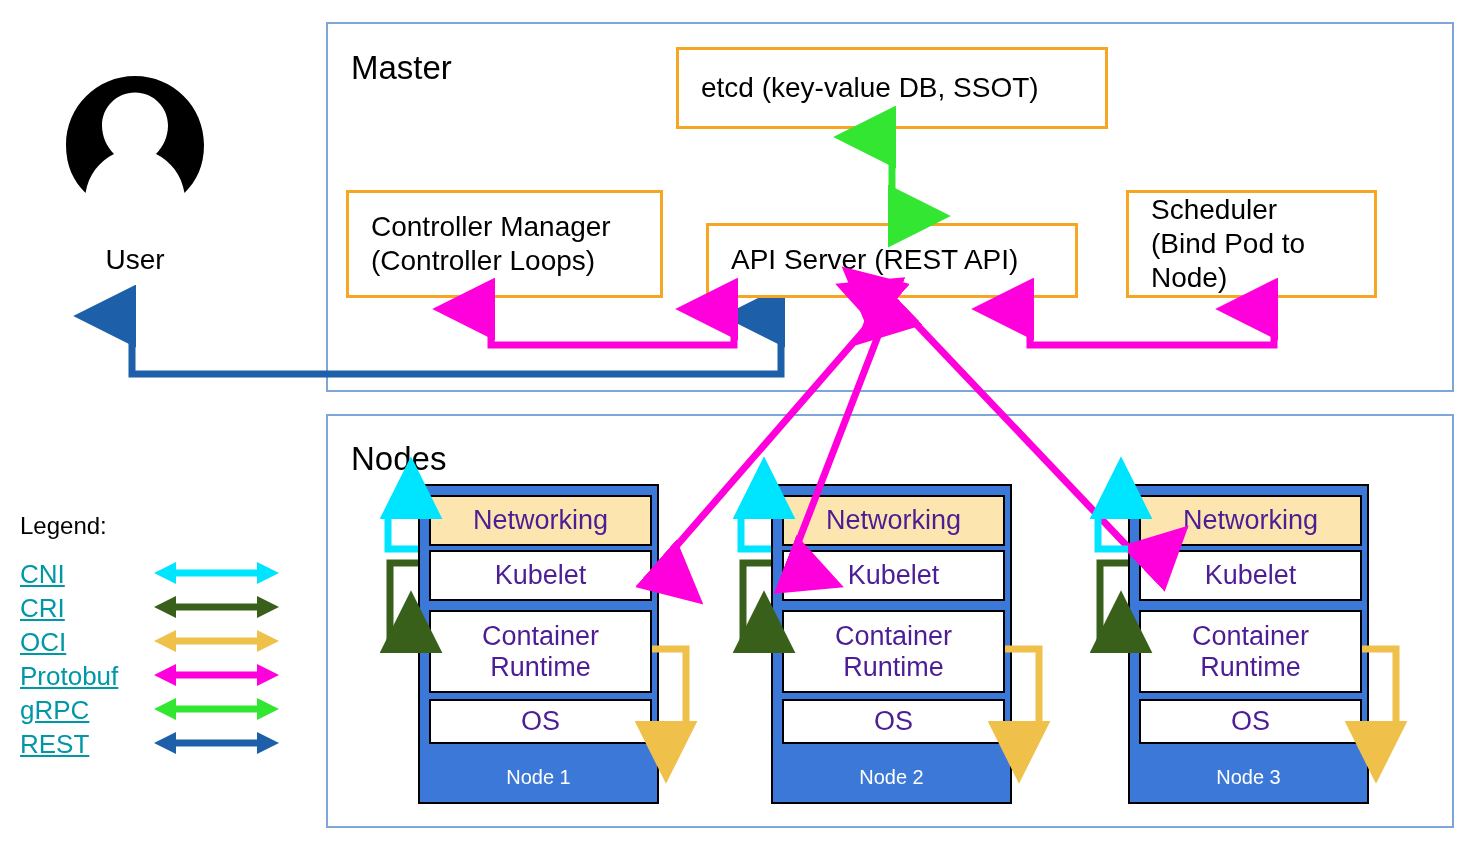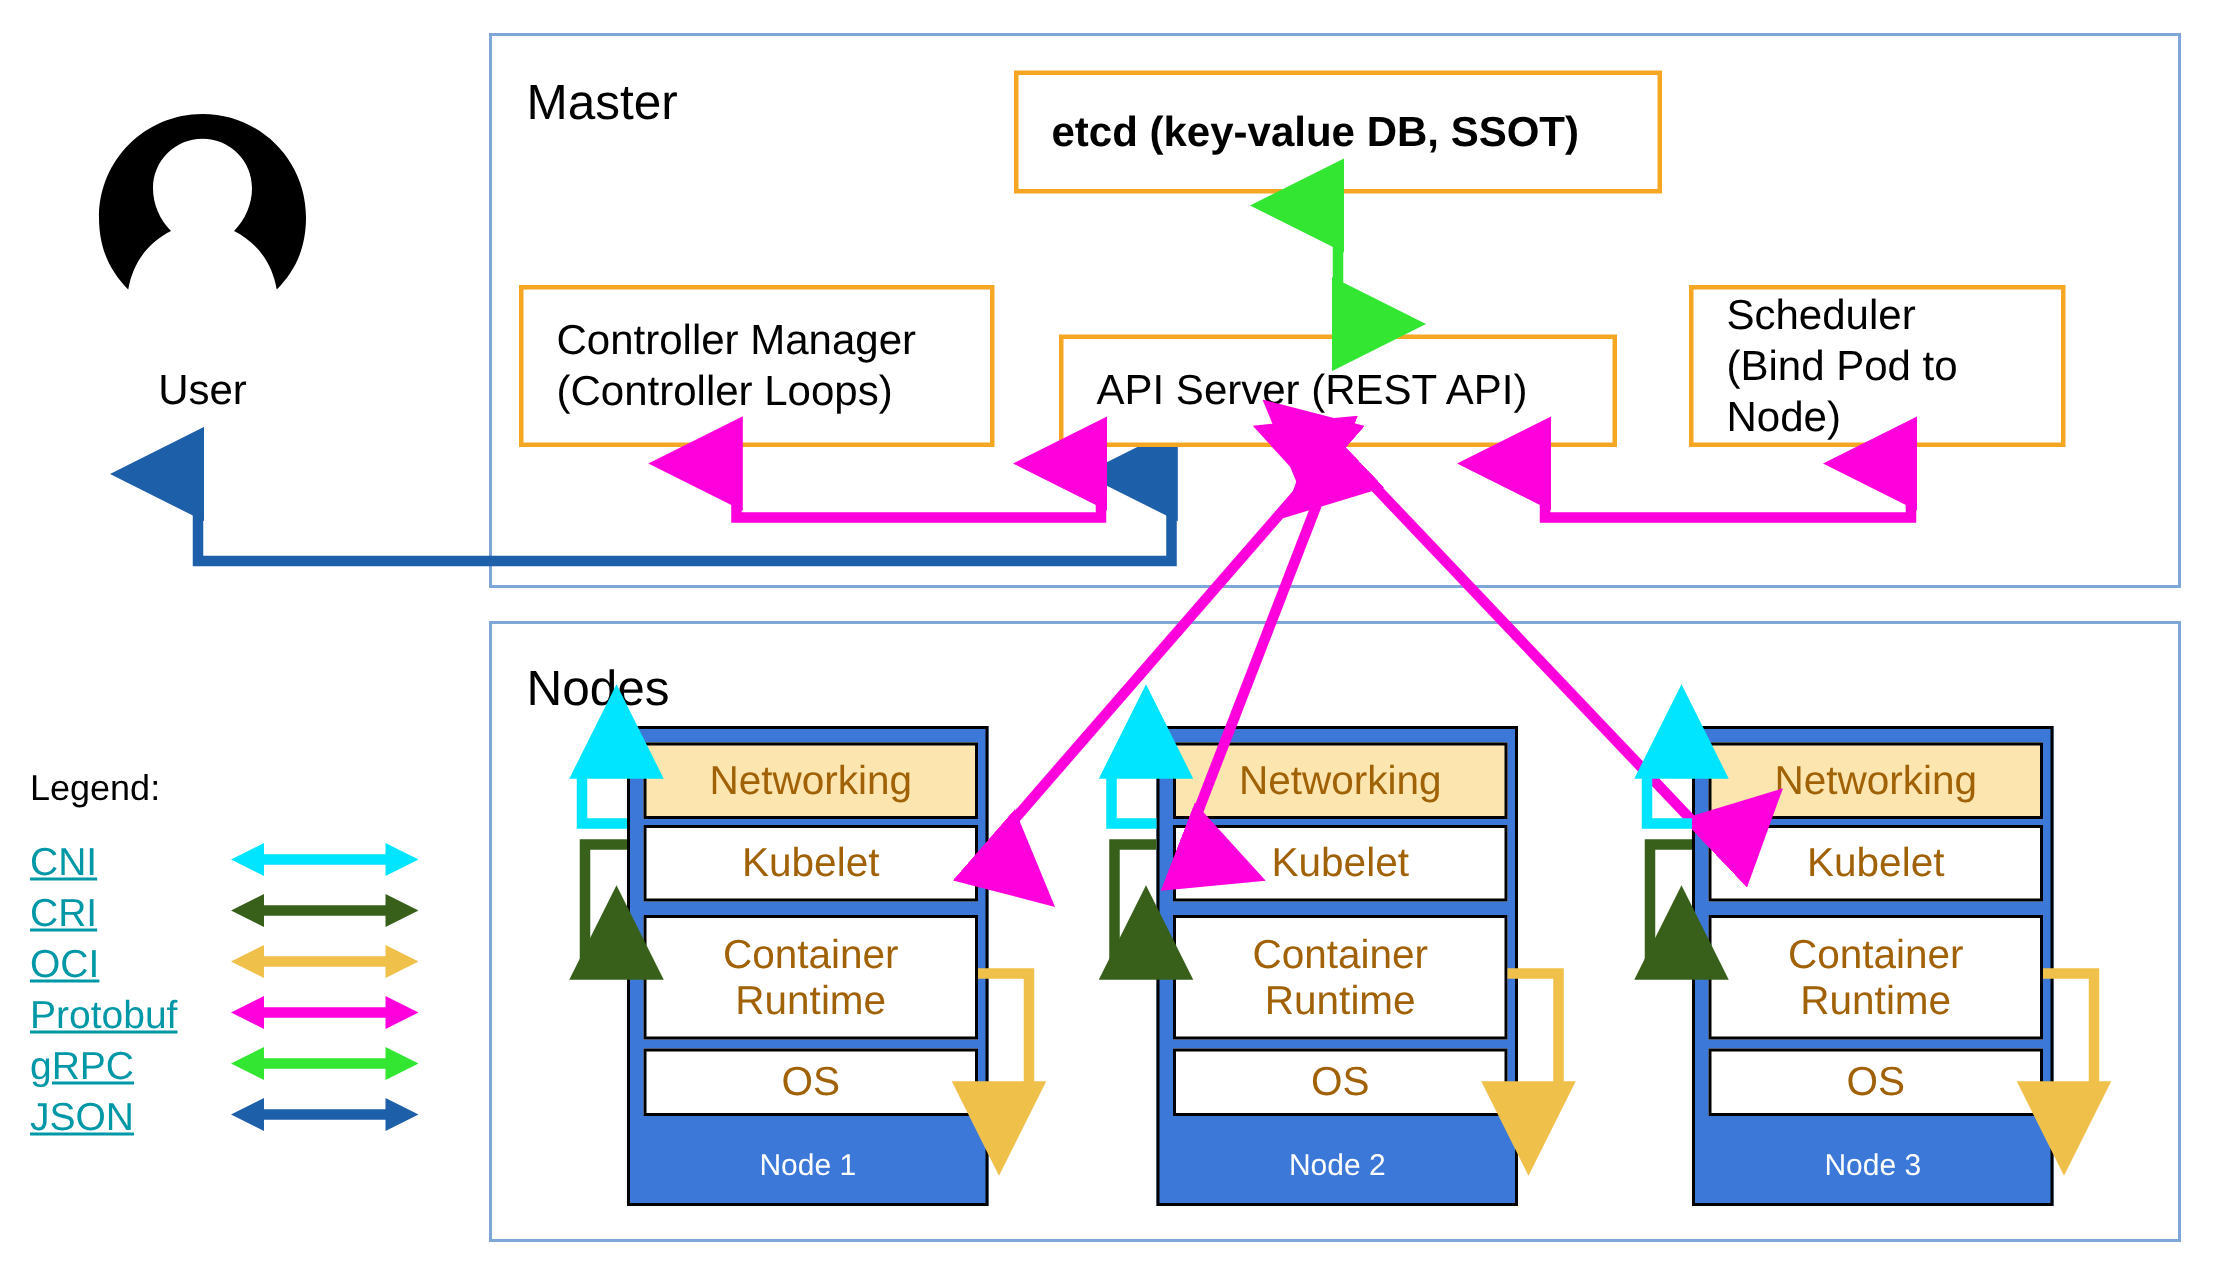--- a/index.html
+++ b/index.html
@@ -68,21 +68,21 @@
     box-sizing: border-box;
     display: flex;
     align-items: center;
     justify-content: center;
     text-align: center;
   }
   .node-layer.networking { background: #fce5ae; }
   .layer-label {
     font-size: 27px;
     line-height: 1.12;
-    color: #a16207;
+    color: #4c1d95;
     white-space: pre-line;
   }
   .node-caption {
     position: absolute;
     left: 0;
     width: 100%;
     text-align: center;
     color: #ffffff;
     font-size: 20px;
     line-height: 1;
@@ -152,21 +152,21 @@
     </defs>
 
     <g>
       <path d="M132,316 L132,374 L781,374 L781,316" stroke="#1d5fa8" stroke-width="7" fill="none" stroke-linejoin="miter" stroke-linecap="butt" marker-start="url(#m-json-up)" marker-end="url(#m-json-up)"></path>
     </g>
   </svg>
 
   <div class="group-box" style="left:326px; top:22px; width:1128px; height:370px;"></div>
   <div class="group-title" style="left:351px; top:51px;">Master</div>
 
-  <div class="comp-box" style="left:676px; top:47px; width:432px; height:82px;font-weight:bold;">
+  <div class="comp-box" style="left:676px; top:47px; width:432px; height:82px;">
     <span class="comp-label">etcd (key-value DB, SSOT)</span>
   </div>
 
   <div class="comp-box" style="left:346px; top:190px; width:317px; height:108px;">
     <span class="comp-label">Controller Manager
 (Controller Loops)</span>
   </div>
 
   <div class="comp-box" style="left:706px; top:223px; width:372px; height:75px;">
     <span class="comp-label">API Server (REST API)</span>
@@ -287,21 +287,21 @@
   <div class="legend-row" style="left:20px; top:680px;">
     <span class="legend-link">gRPC</span>
     <svg class="legend-arrow" width="125" height="24" viewBox="0 0 125 24">
       <path d="M0,12 L22,1 L22,23 Z" fill="#32e632"></path>
       <path d="M125,12 L103,1 L103,23 Z" fill="#32e632"></path>
       <line x1="20" y1="12" x2="105" y2="12" stroke="#32e632" stroke-width="7"></line>
     </svg>
   </div>
 
   <div class="legend-row" style="left:20px; top:714px;">
-    <span class="legend-link">JSON</span>
+    <span class="legend-link">REST</span>
     <svg class="legend-arrow" width="125" height="24" viewBox="0 0 125 24">
       <path d="M0,12 L22,1 L22,23 Z" fill="#1d5fa8"></path>
       <path d="M125,12 L103,1 L103,23 Z" fill="#1d5fa8"></path>
       <line x1="20" y1="12" x2="105" y2="12" stroke="#1d5fa8" stroke-width="7"></line>
     </svg>
   </div>
 
   <svg class="overlay" viewBox="0 0 1475 852">
     <defs>
       <marker id="m-grpc" markerWidth="9" markerHeight="9" refX="4.5" refY="8.4" orient="auto-start-reverse" markerUnits="strokeWidth">

